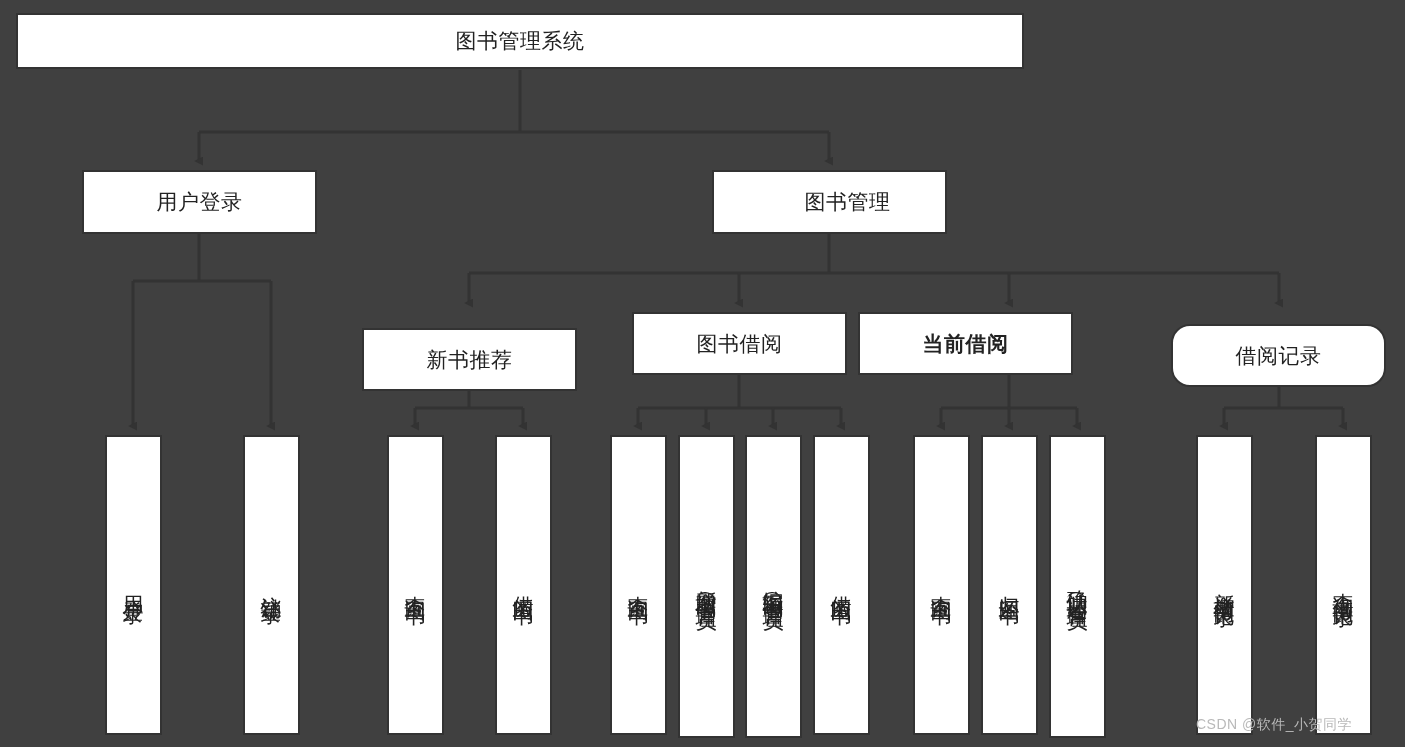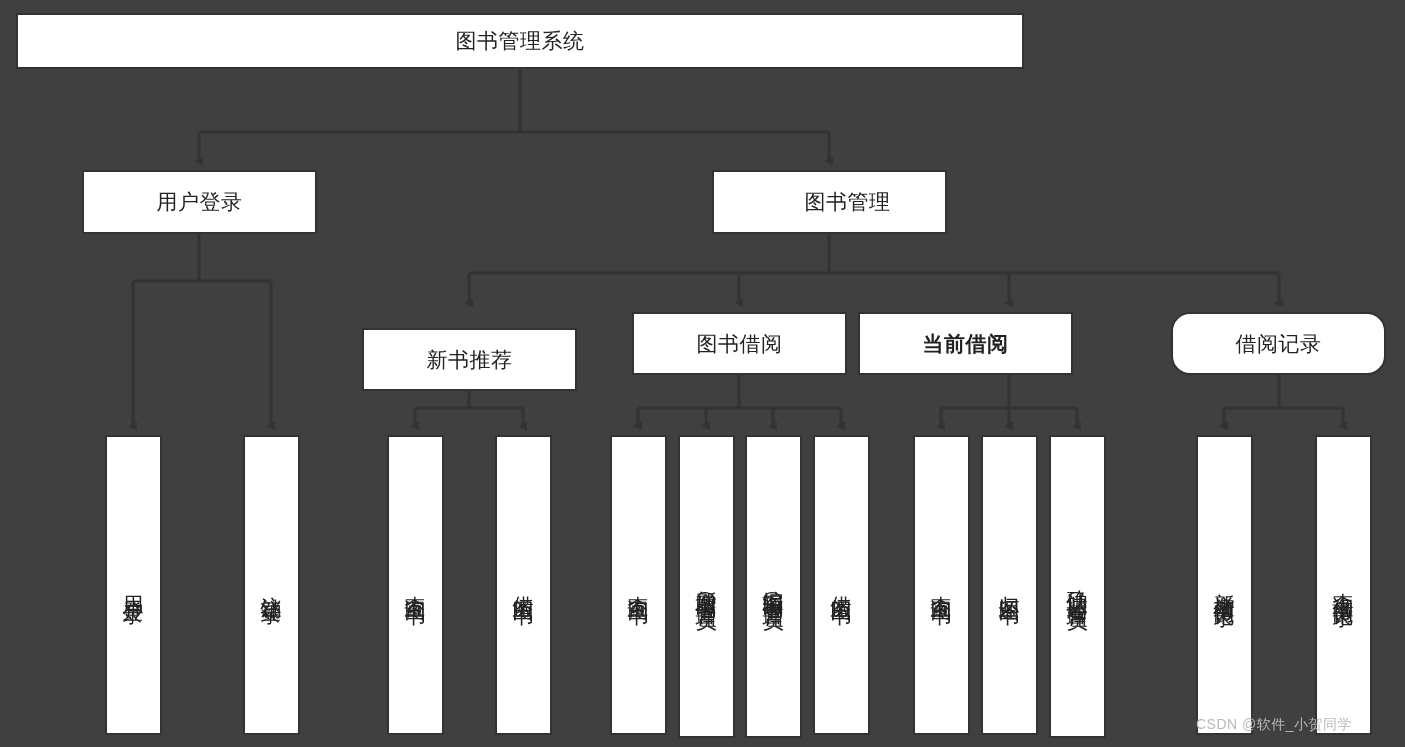--- a/index.html
+++ b/index.html
@@ -124,21 +124,21 @@
 
   <div class="node h" style="left:362px; top:312px; width:215px; height:63px;margin-top:16px;">
     <span>新书推荐</span>
   </div>
   <div class="node h" style="left:632px; top:312px; width:215px; height:63px;font-family:Liberation Mono, monospace;">
     <span>图书借阅</span>
   </div>
   <div class="node h" style="left:858px; top:312px; width:215px; height:63px;font-weight:bold;">
     <span>当前借阅</span>
   </div>
-  <div class="node h" style="left:1171px; top:312px; width:215px; height:63px;border-radius:19px;">
+  <div class="node h" style="left:1171px; top:324px; width:215px; height:63px;border-radius:19px;">
     <span>借阅记录</span>
   </div>
 
   <div class="node v" style="left:105px; top:435px; width:57px; height:300px;">
     <span class="vlabel">用户登录</span>
   </div>
   <div class="node v" style="left:243px; top:435px; width:57px; height:300px;">
     <span class="vlabel">注销登录</span>
   </div>
 

